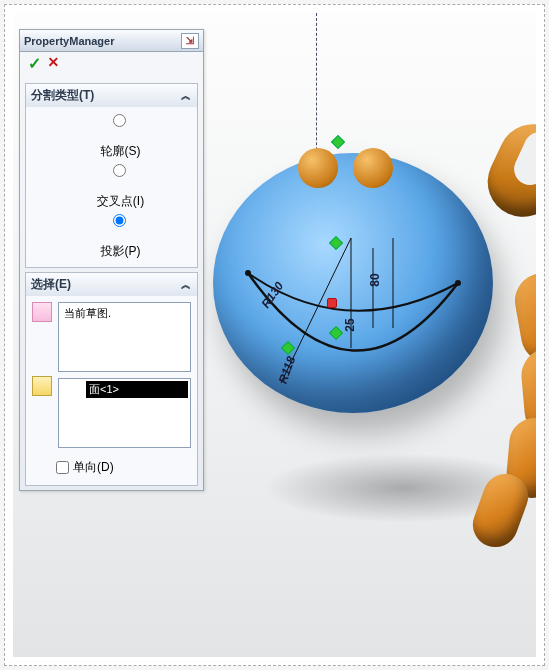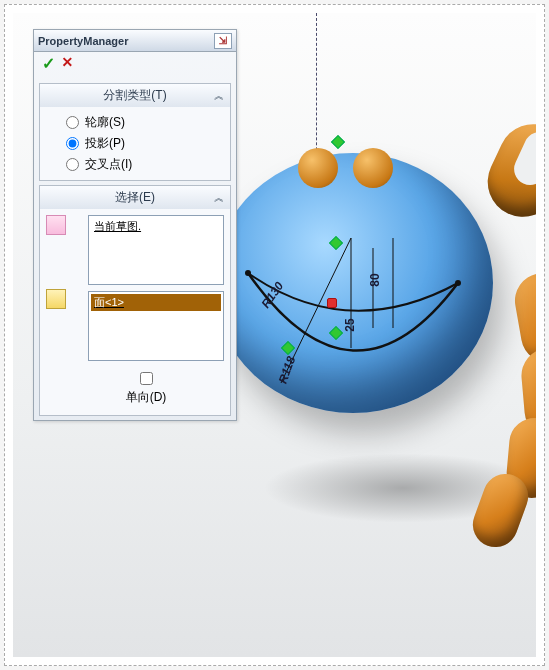--- a/index.html
+++ b/index.html
@@ -27,23 +27,23 @@
   .centerline {
     position: absolute;
     left: 58%;
     top: 0;
     bottom: 40%;
     width: 0;
     border-left: 1px dashed #4b4b6b;
   }
   .panel {
     position: absolute;
-    left: 20px;
+    left: 6px;
     top: 16px;
-    width: 204px;
+    width: 185px;
     background: linear-gradient(#f5f7fa,#e7ecf2);
     border: 1px solid #9aa6b2;
     box-shadow: 1px 1px 3px rgba(0,0,0,.15);
   }
   .panel-header {
     height: 22px;
     background: linear-gradient(#fafcff,#cfd9e6);
     border-bottom: 1px solid #9aa6b2;
     display: flex;
     align-items: center;
@@ -84,50 +84,50 @@
   .confirm-row .cancel { color:#c31818;font-size:14px;font-weight:bold; }
   .group {
     margin:4px 5px;
     border:1px solid #b5bec9;
     background:#f7f9fc;
   }
   .group-header {
     display:flex;align-items:center;
     background: linear-gradient(#fafcff,#dfe6ef);
     padding:3px 5px;
-    font-weight:normal;
+    font-weight:bold;
     color:#2b3a4d;
     position:relative;
-    justify-content:center;
   }
   .group-header .chev {
     position:absolute;right:6px;font-size:10px;color:#456;
   }
   .group-body { padding:5px 8px; }
   .radio-row {
-    display:flex;align-items:center;gap:4px;
+    display:flex;align-items:center;gap:16px;
     padding:2px 0 2px 18px;
+    flex-direction:column;
   }
   .radio-row input { margin-right:2px; }
-  .sel-body { display:flex;gap:22px;padding:6px;text-decoration:underline; }
+  .sel-body { display:flex;gap:6px;padding:6px; }
   .sel-col-icons { display:flex;flex-direction:column;gap:54px; }
   .sel-icon {
     width:20px;height:20px;border:1px solid #bfa33a;
     background:linear-gradient(#fff2b8,#f5d766);
   }
   .sel-icon.pink { border:1px solid #d78bb5;background:linear-gradient(#ffe0f0,#f8bcdd); }
   .sel-lists { flex:1;display:flex;flex-direction:column;gap:6px; }
   .listbox {
     height:70px;border:1px solid #8da0b5;background:#fff;
     font-size:11px;padding:2px;overflow:hidden;
   }
   .listbox .item { padding:1px 3px;white-space:nowrap;overflow:hidden; }
-  .listbox .item.sel { background:#a16207;color:#fff; }
+  .listbox .item.sel { background:#000000;color:#fff;margin-left:25px; }
   .chks { padding:4px 8px 8px 30px; }
-  .chk-row { display:flex;align-items:center;gap:4px;padding:1px 0;color:#666;flex-direction:column; }
+  .chk-row { display:flex;align-items:center;gap:4px;padding:1px 0;color:#666; }
   .chk-row.enabled { color:#000; }
   
   .scene { position:absolute; left:190px; top:80px; width:360px; height:480px; }
   .body-blue {
     position:absolute;left:10px;top:60px;width:280px;height:260px;
     background: radial-gradient(ellipse at 40% 35%, #a8d9ff 0%, #5ba7e8 45%, #2d6fb8 80%, #1c4d87 100%);
     border-radius:50%;
     box-shadow: inset -20px -30px 40px rgba(0,0,0,.3), 10px 20px 30px rgba(0,0,0,.25);
   }
   .leg {
@@ -236,26 +236,26 @@
         <div class="group-header">
           <span>分割类型(T)</span>
           <span class="chev">︽</span>
         </div>
         <div class="group-body">
           <label class="radio-row">
             <input type="radio" name="st" style="">
               <span>轮廓(S)</span>
           </label>
           <label class="radio-row">
+            <input type="radio" name="st" style="">
+              <span>交叉点(I)</span>
+          </label>
+          <label class="radio-row">
             <input type="radio" name="st" checked="" style="">
               <span>投影(P)</span>
-          </label>
-          <label class="radio-row">
-            <input type="radio" name="st" style="">
-              <span>交叉点(I)</span>
           </label>
         </div>
       </div>
 
       <div class="group">
         <div class="group-header">
           <span>选择(E)</span>
           <span class="chev">︽</span>
         </div>
         <div class="sel-body">

